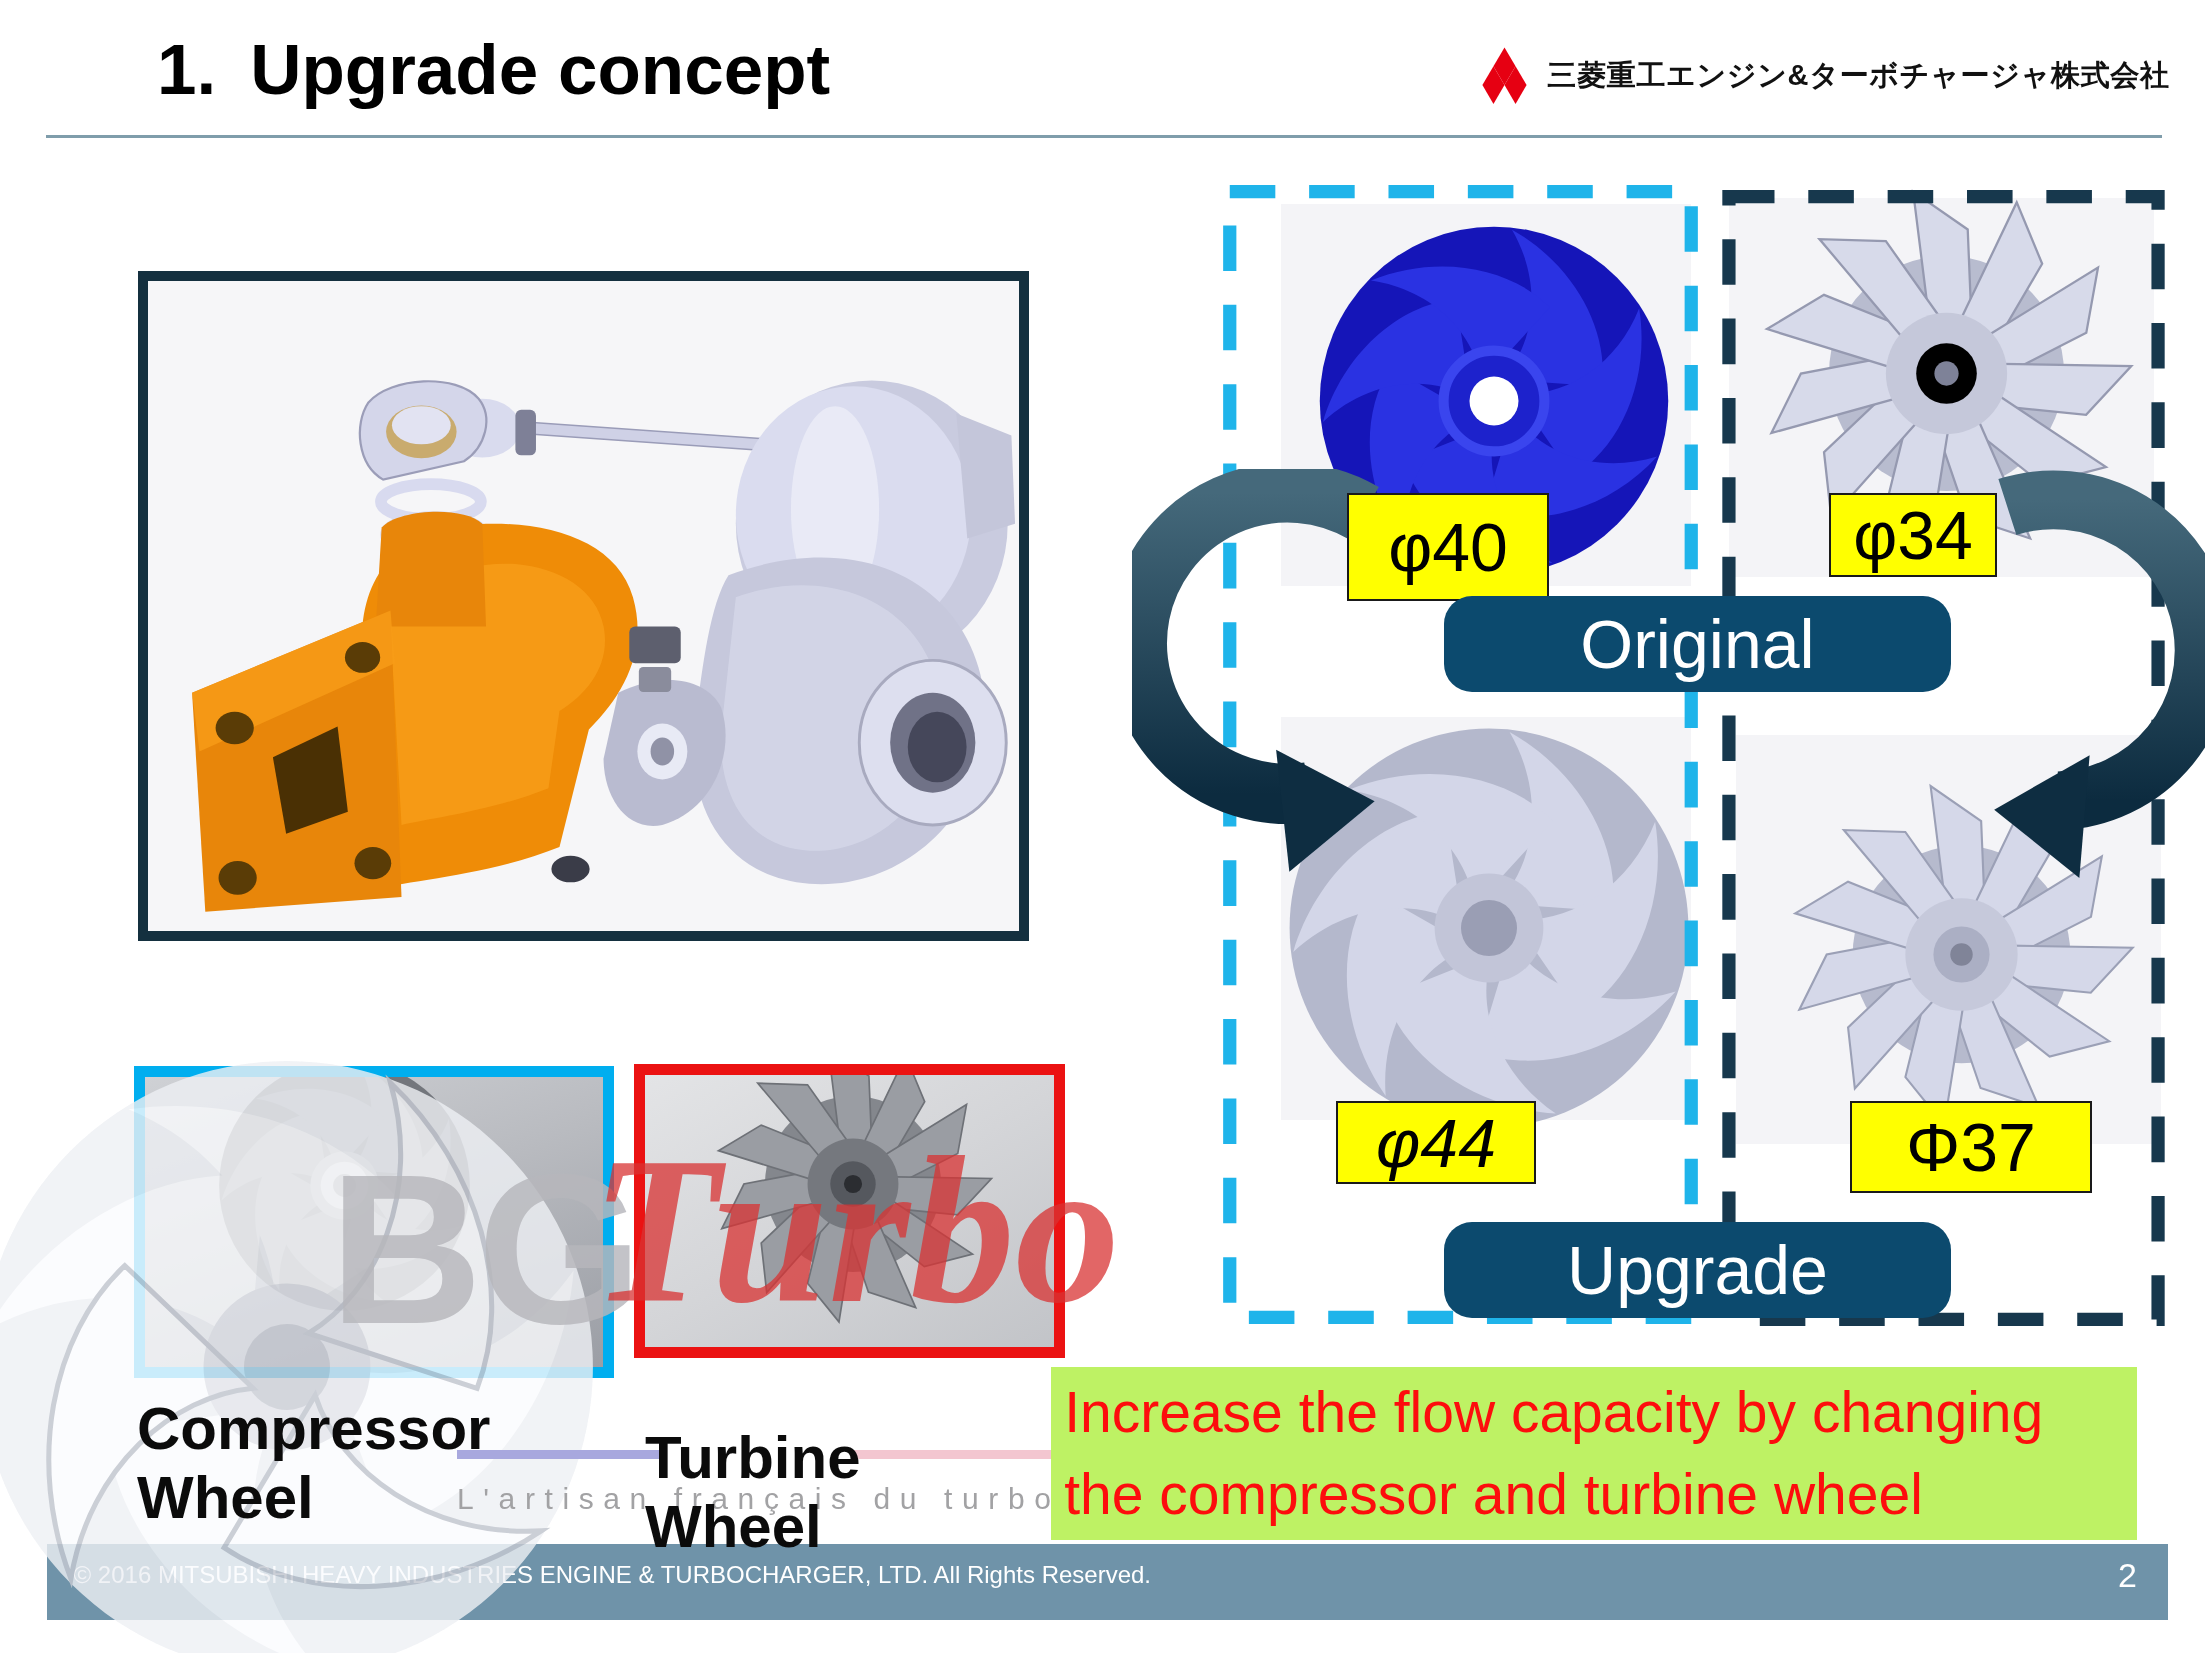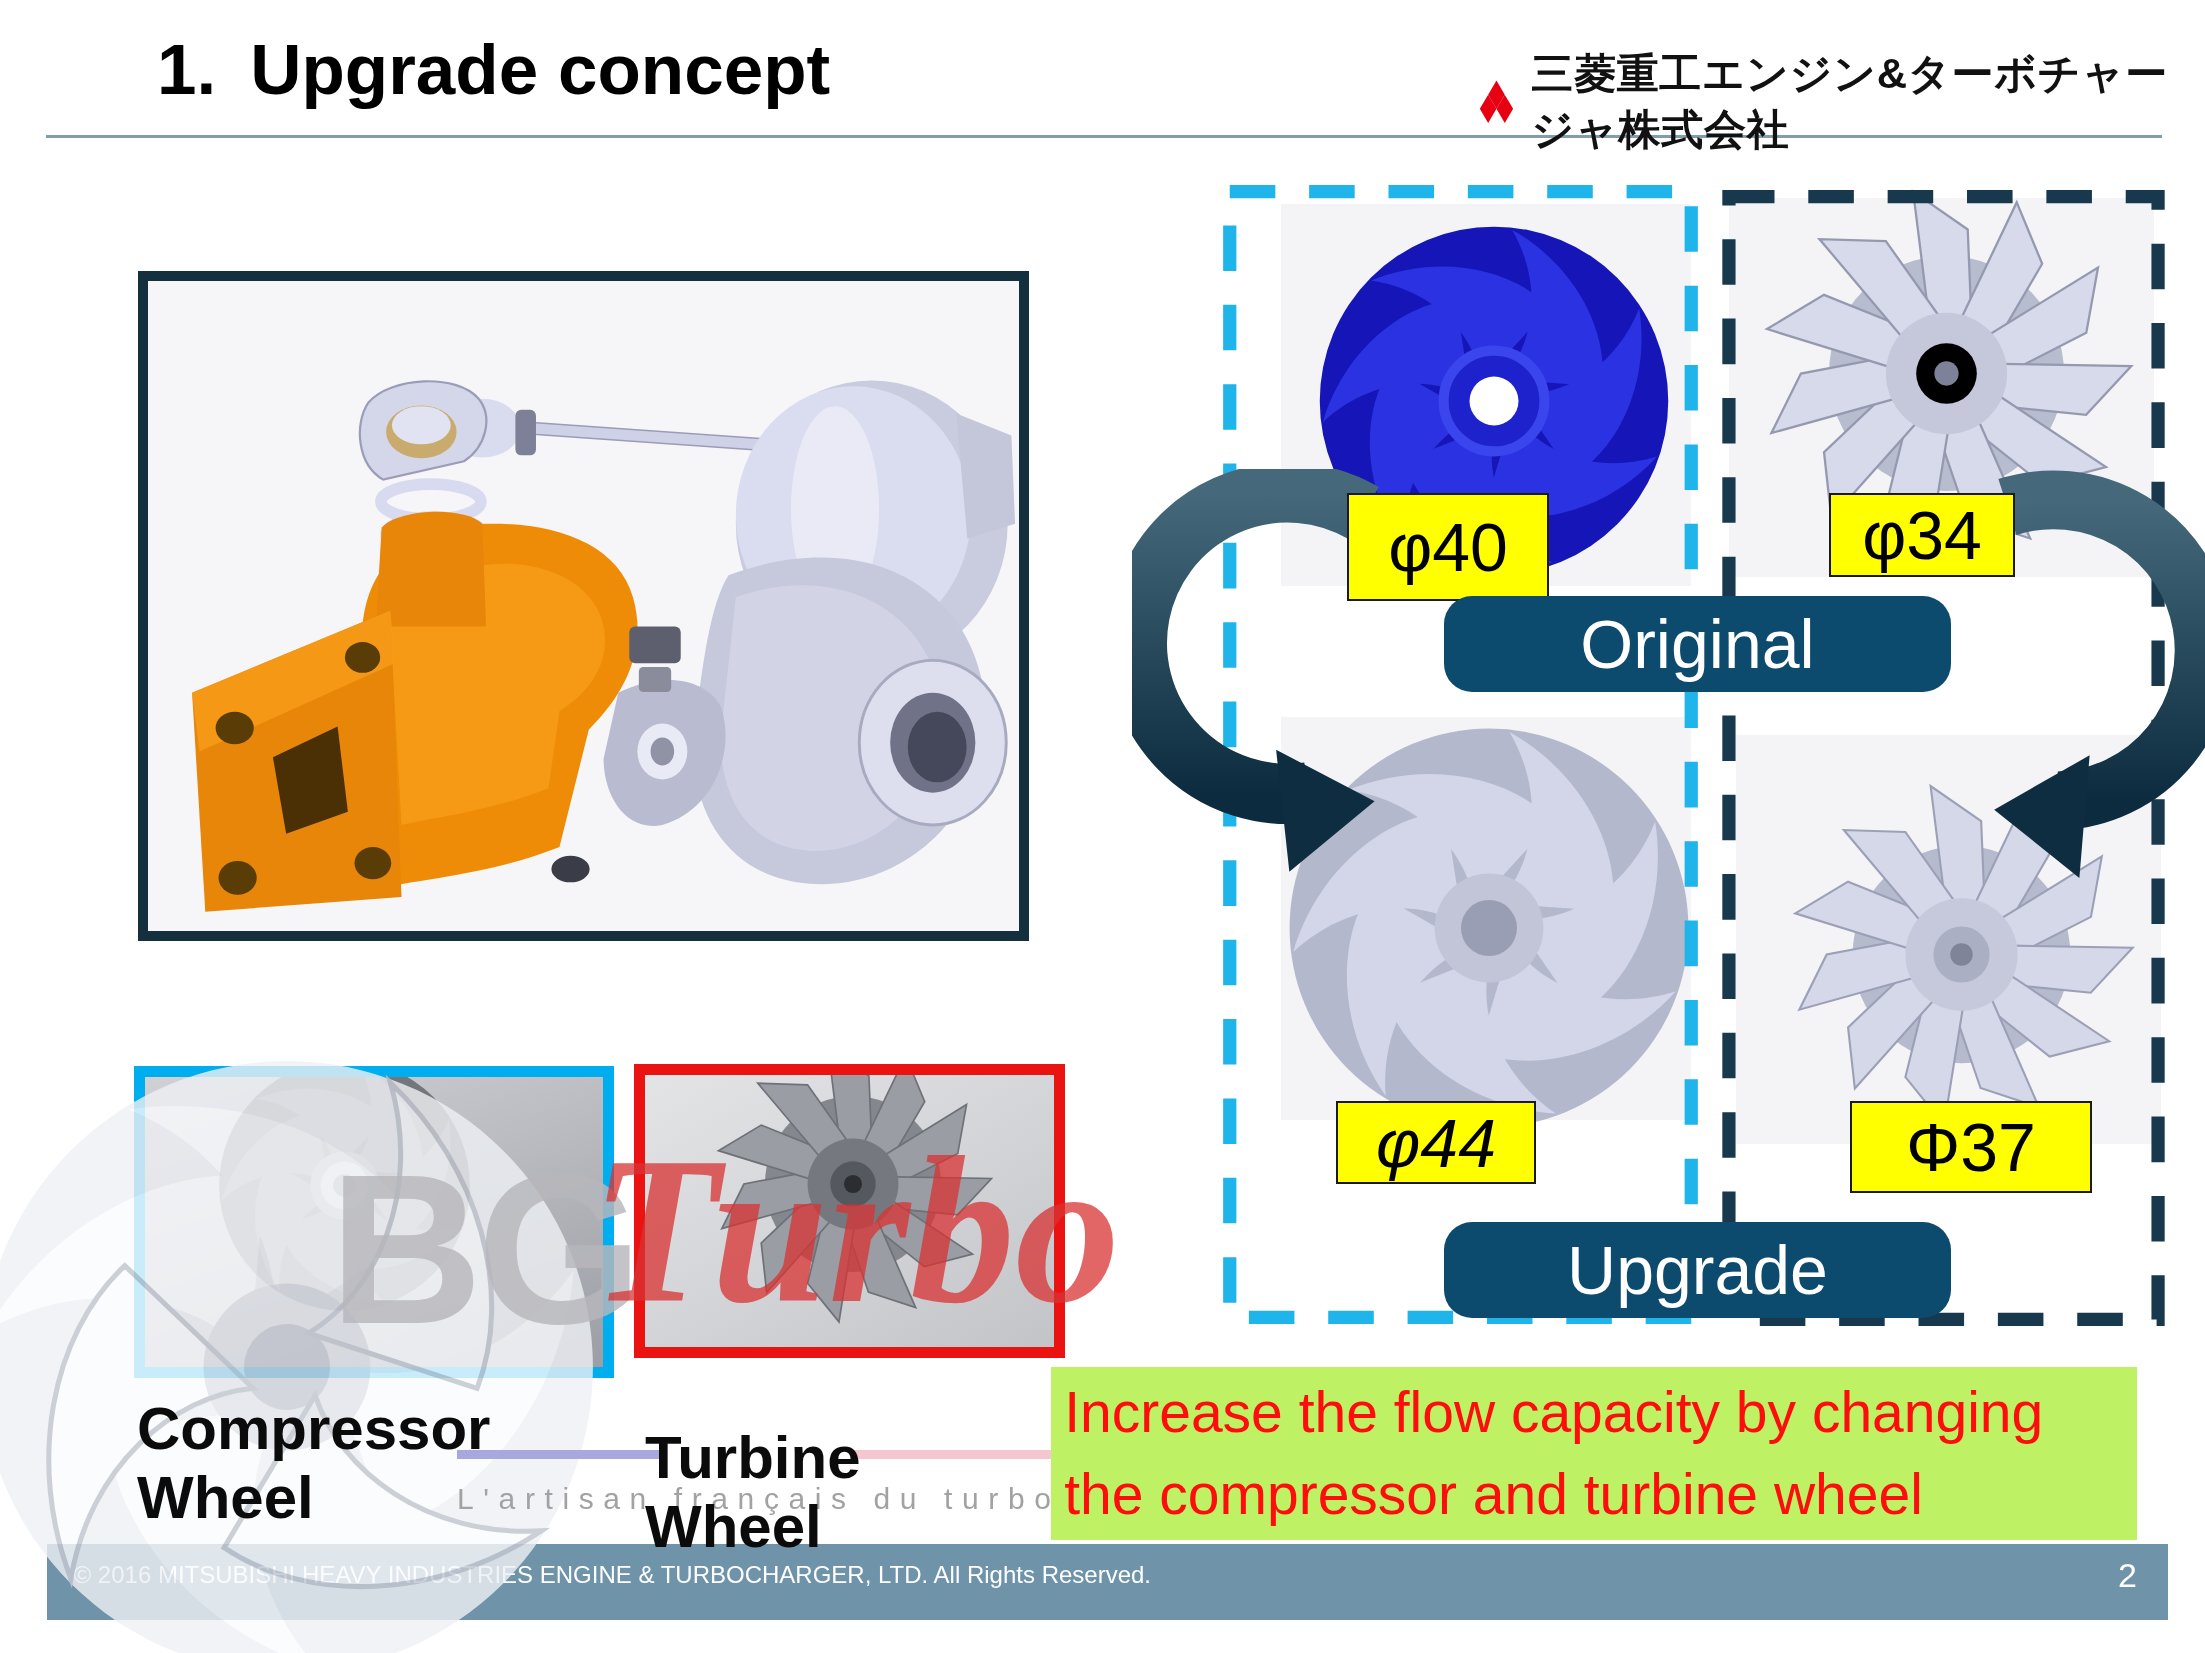--- a/index.html
+++ b/index.html
@@ -3,21 +3,21 @@
 <meta charset="utf-8">
 <style>
   html,body{margin:0;padding:0;background:#fff;}
   .slide{position:relative;width:2205px;height:1654px;background:#ffffff;overflow:hidden;
          font-family:"Liberation Sans","DejaVu Sans",sans-serif;}
   .abs{position:absolute;}
 
   
   .title-row{left:157px;top:29px;display:flex;gap:34px;font-size:71px;font-weight:bold;color:#000;z-index:6;}
   .company-row{left:1472px;top:46px;display:flex;align-items:center;gap:10.3px;z-index:6;}
-  .company-name{font-size:42px;font-weight:bold;color:#111;letter-spacing:0.7px;}
+  .company-name{font-size:29px;font-weight:bold;color:#111;letter-spacing:0.7px;}
   .header-rule{left:46px;top:135px;width:2116px;height:2.9px;background:#7f9dab;z-index:2;}
 
   
   .main-box{left:138px;top:271px;width:891px;height:670px;background:#f6f6f8;
             border:10.3px solid #14303f;box-sizing:border-box;z-index:1;}
 
   
   .dashbox{z-index:2;}
   .tile{background:#f4f4f7;z-index:1;}
   .wheel{z-index:1;}
@@ -208,21 +208,21 @@
     <polygon points="196,382 214,548 330,452" fill="#0e2d41"></polygon>
   </svg>
   <svg class="abs arrow" style="left:1985px;top:463px;" width="221" height="470" viewBox="0 0 300 640">
     <path d="M 30 60 A 205 205 0 1 1 100 460" fill="none" stroke="url(#agrad)" stroke-width="80"></path>
     <polygon points="142,398 128,565 12,472" fill="#0e2d41"></polygon>
   </svg>
 
   <div class="abs ylabel" style="left:1347px;top:493px;width:202px;height:108px;">
       <span>φ40</span>
     </div>
-  <div class="abs ylabel" style="left:1829px;top:493px;width:186px;height:84px;">
+  <div class="abs ylabel" style="left:1829px;top:493px;width:168px;height:84px;">
       <span>φ34</span>
     </div>
   <div class="abs ylabel" style="left:1336px;top:1101px;width:200px;height:83px;font-style:italic;">
       <span>φ44</span>
     </div>
   <div class="abs ylabel" style="left:1850px;top:1101px;width:242px;height:92px;">
       <span>Φ37</span>
     </div>
 
   <div class="abs blabel" style="left:1444px;top:596px;width:507px;height:96px;">

